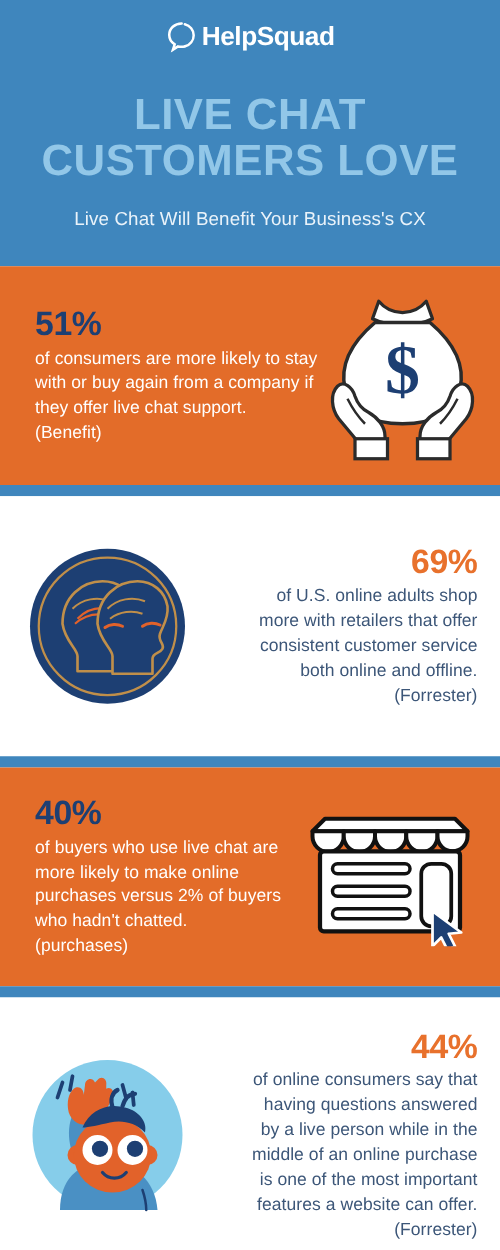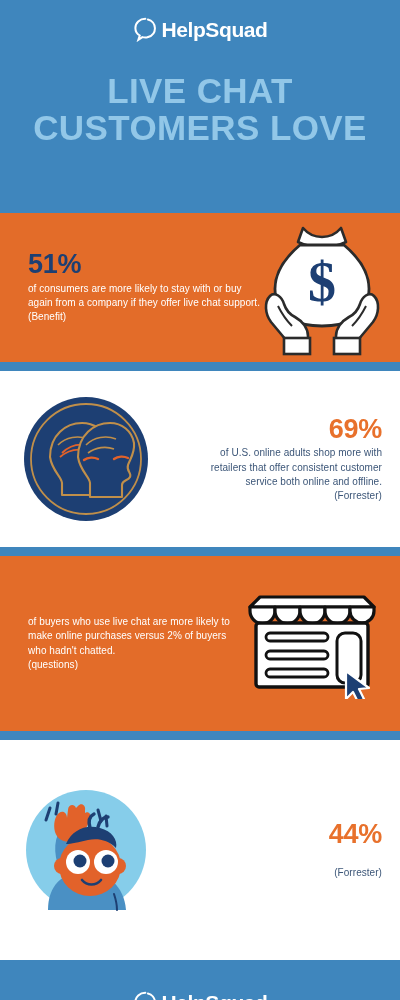--- a/index.html
+++ b/index.html
@@ -73,41 +73,41 @@
   }
   .band {
     box-sizing: border-box;
     display: flex;
     align-items: center;
     width: 100%;
   }
   .band-orange { background: #e36c29; }
   .band-white  { background: #ffffff; }
 
-  .sec1 { height: 149px; padding: 0 18px 0 28px; }
-  .sec2 { height: 176px; padding: 0 18px 0 22px; }
+  .sec1 { height: 175px; padding: 0 18px 0 28px; }
+  .sec2 { height: 208px; padding: 0 18px 0 22px; }
   .sec3 { height: 175px; padding: 0 18px 0 28px; }
   .sec4 { height: 220px; padding: 0 18px 0 22px; }
 
   .txt { flex: 1 1 auto; }
   .txt-left  { text-align: left; }
   .txt-right { text-align: right; }
 
   .pct {
     font-size: 27px;
     font-weight: bold;
     line-height: 1.1;
     letter-spacing: -0.3px;
     margin-bottom: 2px;
   }
   .pct-navy   { color: #1d3f73; }
   .pct-orange { color: #e8712c; }
 
   .body {
-    font-size: 10px;
+    font-size: 14px;
     line-height: 1.42;
     letter-spacing: 0.05px;
   }
   .body-white { color: #ffffff; }
   .body-navy  { color: #3c5678; margin-left: 36px; }
 
   .art {
     flex: none;
     display: flex;
     align-items: center;
@@ -140,20 +140,21 @@
         <path d="M24.8 32.4c6.1-1.9 10.5-7.2 10.5-13.6 0-6.5-4.6-11.9-10.9-13.5" fill="none" stroke="#ffffff" stroke-width="3.1" stroke-linecap="round"></path>
       </svg>
       <span class="logo-text">HelpSquad</span>
     </div>
 
     <div class="hero-title">
       <div>LIVE CHAT</div>
       <div>CUSTOMERS LOVE</div>
     </div>
 
+    <div class="hero-sub">Live Chat Will Benefit Your Business's CX</div>
   </div>
 
   <div class="band band-orange sec1">
     <div class="txt txt-left">
       <div class="pct pct-navy">51%</div>
       <div class="body body-white">
         <span>of consumers are more likely to stay with or buy again from a company if they offer live chat support.</span><br>
         <span>(Benefit)</span>
       </div>
     </div>
@@ -205,23 +206,24 @@
         <span>of U.S. online adults shop more with retailers that offer consistent customer service both online and offline.</span><br>
         <span>(Forrester)</span>
       </div>
     </div>
   </div>
 
   <div class="divider"></div>
 
   <div class="band band-orange sec3">
     <div class="txt txt-left">
+      <div class="pct pct-navy">40%</div>
       <div class="body body-white">
         <span>of buyers who use live chat are more likely to make online purchases versus 2% of buyers who hadn't chatted.</span><br>
-        <span>(questions)</span>
+        <span>(purchases)</span>
       </div>
     </div>
     <div class="art art-store">
       <svg viewBox="0 0 140 110" width="140" height="110">
 
         <path d="M8 18 L18 8 L122 8 L132 18 Z" fill="#ffffff" stroke="#111111" stroke-width="3.2" stroke-linejoin="round"></path>
 
         <path d="M8 18 L33 18 L33 22 A12.5 12.5 0 0 1 8 22 Z" fill="#ffffff" stroke="#111111" stroke-width="3.2" stroke-linejoin="round"></path>
         <path d="M33 18 L58 18 L58 22 A12.5 12.5 0 0 1 33 22 Z" fill="#ffffff" stroke="#111111" stroke-width="3.2" stroke-linejoin="round"></path>
         <path d="M58 18 L83 18 L83 22 A12.5 12.5 0 0 1 58 22 Z" fill="#ffffff" stroke="#111111" stroke-width="3.2" stroke-linejoin="round"></path>
@@ -274,21 +276,21 @@
         <circle cx="86" cy="75" r="6.5" fill="#1d3f73"></circle>
 
         <path d="M60 94 C65 100 74 100 79 94" stroke="#1d3f73" stroke-width="2.6" fill="none" stroke-linecap="round"></path>
 
         <path d="M92 108 C94 114 95 119 95 124" stroke="#1d3f73" stroke-width="2" fill="none" stroke-linecap="round"></path>
       </svg>
     </div>
     <div class="txt txt-right">
       <div class="pct pct-orange">44%</div>
       <div class="body body-navy">
-        <br>
+        <span>of online consumers say that having questions answered by a live person while in the middle of an online purchase is one of the most important features a website can offer.</span><br>
         <span>(Forrester)</span>
       </div>
     </div>
   </div>
 
   <div class="divider"></div>
 
   <div class="footer">
     <div class="logo">
       <svg class="logo-mark" viewBox="0 0 40 40">

